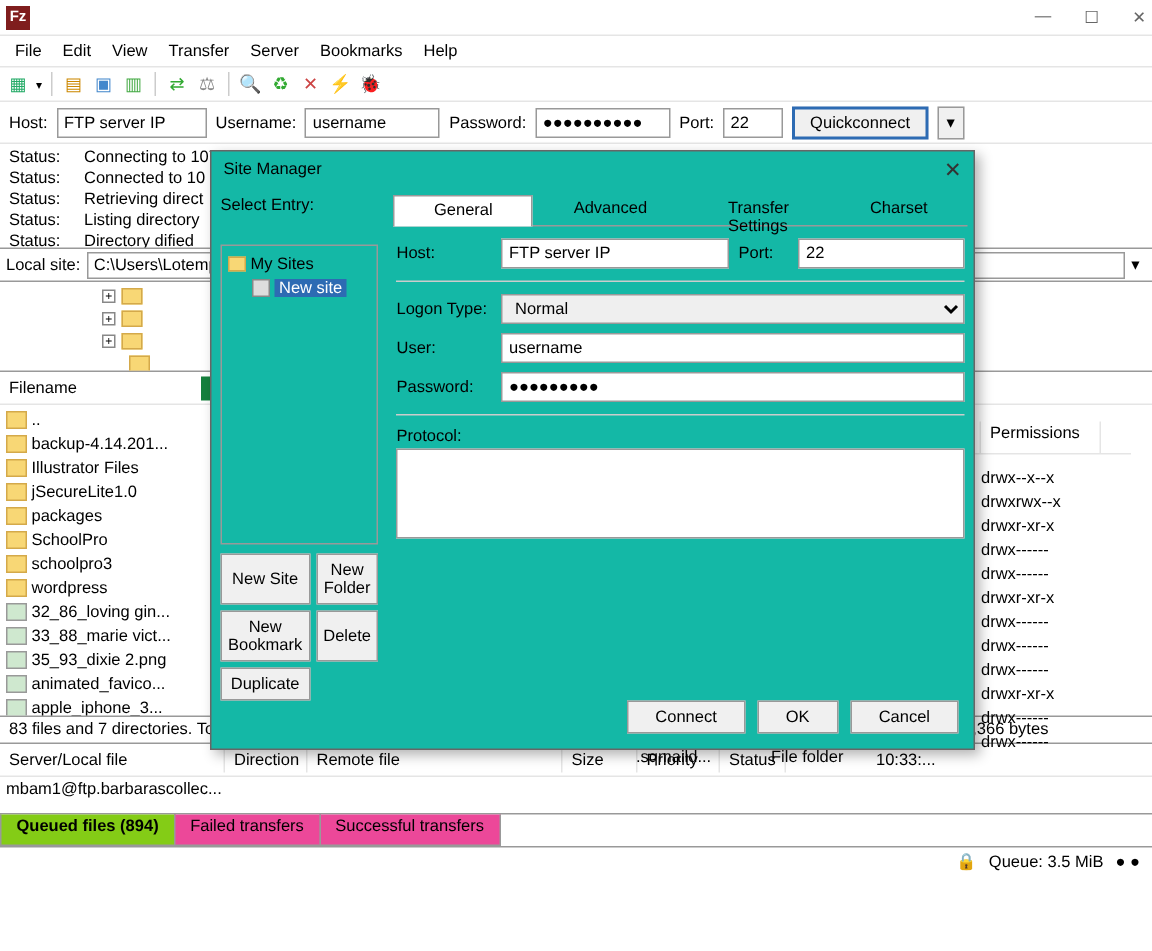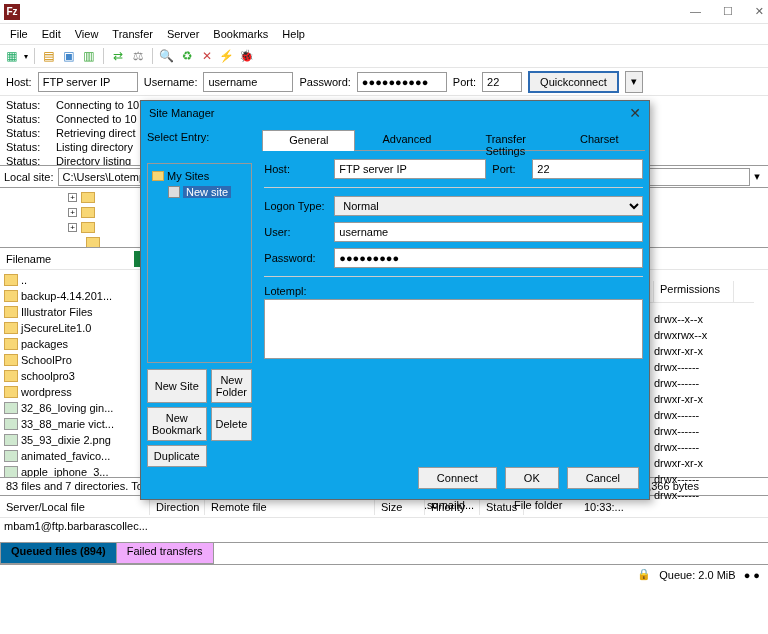--- a/index.html
+++ b/index.html
@@ -37,33 +37,33 @@
 .file-row .type{width:100px}
 .file-row .mod{width:130px}
 .file-icon{width:14px;height:12px;display:inline-block;margin-right:3px;background:#fff;border:1px solid #999;position:relative}
 .file-icon.folder{background:#f8d775;border-color:#d4a94a}
 .file-icon.img{background:#cfe8cf}
 .summary{height:18px;padding:2px 6px;font-size:11px;border-bottom:1px solid #999}
 .queue-header{display:flex;border-bottom:1px solid #e5e5e5;height:22px;align-items:center}
 .queue-header span{padding:2px 6px;border-right:1px solid #e5e5e5}
 .queue-body{height:24px;padding:2px 4px;font-size:11px}
 .tabs{display:flex;height:22px;border-top:1px solid #999}
-.tab{border:1px solid #999;border-top:none;padding:2px 10px;background:#f0abfc;margin-right:-1px}
-.tab.active{background:#0369a1;font-weight:bold}
+.tab{border:1px solid #999;border-top:none;padding:2px 10px;background:#ec4899;margin-right:-1px}
+.tab.active{background:#84cc16;font-weight:bold}
 .statusbar{height:20px;border-top:1px solid #999;display:flex;align-items:center;justify-content:flex-end;padding:0 8px;gap:8px;font-size:11px}
 .lock{color:#888}
 .right-col{position:absolute;right:14px;top:281px;width:170px;font-size:11px}
 .right-col .hdr{display:flex;height:22px;border-bottom:1px solid #e5e5e5}
 .right-col .hdr span{padding:2px 6px;border-right:1px solid #e5e5e5}
 .right-col .rows{padding-top:10px}
 .right-col .r{display:flex;height:16px}
 .right-col .r .m{width:70px}
 .right-col .r .p{width:80px}
 
-.modal{position:absolute;left:140px;top:100px;width:510px;height:400px;background:#0ea5e9;border:1px solid #666;box-shadow:3px 3px 8px rgba(0,0,0,.3)}
+.modal{position:absolute;left:140px;top:100px;width:510px;height:400px;background:#14b8a6;border:1px solid #666;box-shadow:3px 3px 8px rgba(0,0,0,.3)}
 .modal-title{height:24px;display:flex;align-items:center;padding:0 8px;font-size:12px}
 .modal-title .close{margin-left:auto;font-size:14px;color:#333}
 .modal-body{display:flex;height:335px}
 .modal-left{width:195px;padding:6px;display:flex;flex-direction:column}
 .modal-left .lbl{font-size:11px;margin-bottom:20px}
 .entry-box{border:1px solid #999;flex:1;padding:4px;font-size:11px;min-height:200px}
 .entry-box .site{display:flex;align-items:center;height:16px}
 .entry-box .siteicon{width:12px;height:10px;background:#f8d775;border:1px solid #d4a94a;margin-right:3px}
 .entry-box .selected{background:#2d6bb3;color:#fff;padding:0 3px}
 .btn-grid{display:grid;grid-template-columns:1fr 1fr;gap:4px;margin-top:6px}
@@ -148,21 +148,21 @@
   <div class="row">
       <span class="lbl">Status:</span>
       <span>Retrieving direct</span>
     </div>
   <div class="row">
       <span class="lbl">Status:</span>
       <span>Listing directory</span>
     </div>
   <div class="row">
       <span class="lbl">Status:</span>
-      <span>Directory listing</span>
+      <span>Directory dified</span>
     </div>
 </div>
 
 <div class="localbar">
   <span>Local site:</span>
   <input value="C:\Users\Lotempl" style="">
   <span style="width:14px;text-align:center">▾</span>
 </div>
 
 <div class="tree-area">
@@ -340,25 +340,26 @@
   <span style="width:55px">Priority</span>
   <span>Status</span>
 </div>
 <div class="queue-body">
   <div>mbam1@ftp.barbarascollec...</div>
 </div>
 
 <div class="tabs">
   <div class="tab active">Queued files (894)</div>
   <div class="tab">Failed transfers</div>
+  <div class="tab">Successful transfers</div>
 </div>
 
 <div class="statusbar">
   <span class="lock">🔒</span>
-  <span>Queue: 2.0 MiB</span>
+  <span>Queue: 3.5 MiB</span>
   <span>● ●</span>
 </div>
 
 <div style="position:absolute;left:424px;top:499px;font-size:11px;display:flex">
   <span style="width:90px">.sqmaild...</span>
   <span style="width:100px">File folder</span>
 </div>
 
 <div class="modal">
   <div class="modal-title">
@@ -407,21 +408,21 @@
         </div>
         <div class="frow">
           <label>User:</label>
           <input value="username" style="">
         </div>
         <div class="frow">
           <label>Password:</label>
           <input value="●●●●●●●●●" style="">
         </div>
         <hr class="hr">
-        <div style="font-size:11px;margin-bottom:2px">Lotempl:</div>
+        <div style="font-size:11px;margin-bottom:2px">Protocol:</div>
         <textarea class="comments" style=""></textarea>
       </div>
     </div>
   </div>
   <div class="modal-footer">
     <button>Connect</button>
     <button>OK</button>
     <button>Cancel</button>
   </div>
 </div>

